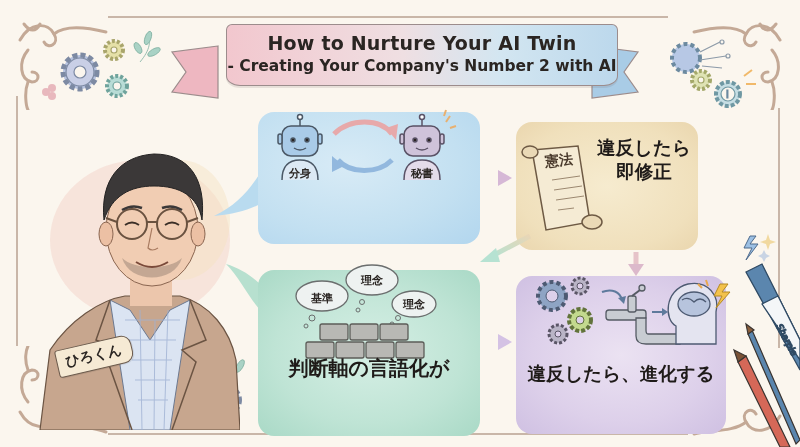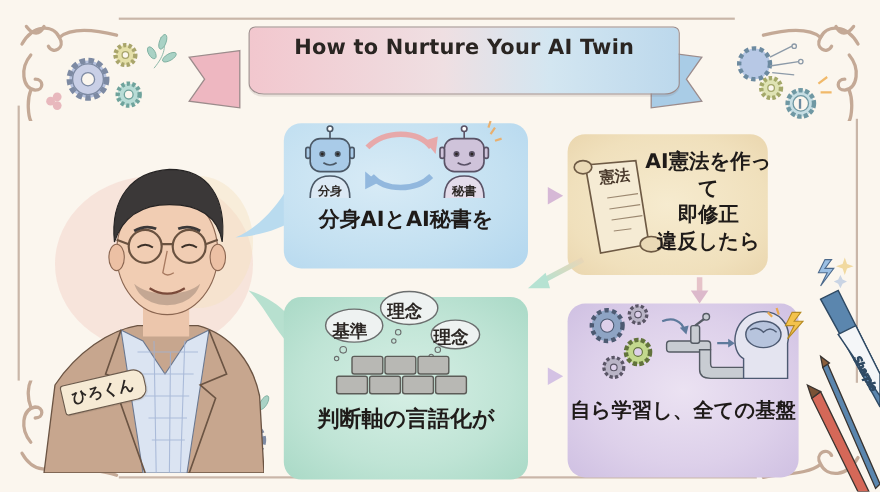--- a/index.html
+++ b/index.html
@@ -71,30 +71,30 @@
     .panel-purple {
       left: 516px; top: 276px; width: 210px; height: 158px;
       background: radial-gradient(ellipse at 50% 50%, #ebe2f2 0%, #ddd0ea 60%, #cfc0e2 100%);
     }
     .panel-text {
       position: absolute; font-weight: bold; color: #1f1b19; text-align: center;
       line-height: 1.22;
     }
     .t-blue { left: 258px; top: 188px; width: 222px; font-size: 19px; }
     .t-beige { left: 584px; top: 136px; width: 120px; font-size: 18.5px; line-height: 1.3; }
-    .t-green { left: 258px; top: 368px; width: 222px; font-size: 20px; }
+    .t-green { left: 258px; top: 356px; width: 222px; font-size: 20px; }
     .t-purple { left: 516px; top: 362px; width: 210px; font-size: 18.5px; line-height: 1.3; }
 
     .robot-label {
       position: absolute; font-size: 11px; font-weight: bold; color: #2b2623;
       width: 40px; text-align: center;
     }
     .cloud-label {
-      position: absolute; font-size: 16px; font-weight: bold; color: #2b2623;
-      width: 40px; text-align: left;
+      position: absolute; font-size: 11px; font-weight: bold; color: #2b2623;
+      width: 40px; text-align: center;
     }
     .scroll-label {
       position: absolute; font-size: 14px; font-weight: bold; color: #4a3a2c;
       transform: rotate(-6deg);
     }
     .svg-layer { position: absolute; left: 0; top: 0; pointer-events: none; }
   </style>
 </head>
 <body>
 
@@ -188,20 +188,21 @@
 
   <svg class="banner-tail" style="left:168px;top:42px" width="52" height="60">
     <path d="M50 4 L4 10 L18 30 L4 50 L50 56 Z" fill="#eeb7c1" stroke="#9c8c8c" stroke-width="1.2"></path>
   </svg>
   <svg class="banner-tail" style="left:590px;top:42px" width="52" height="60">
     <path d="M2 4 L48 10 L34 30 L48 50 L2 56 Z" fill="#a9cce6" stroke="#9c8c8c" stroke-width="1.2"></path>
   </svg>
 
   <div class="banner">
     <div class="banner-title">How to Nurture Your AI Twin</div>
+    <div class="banner-sub">- Creating Your Company's Number 2 with AI</div>
   </div>
 
   <div class="portrait">
     <svg width="210" height="330">
 
       <ellipse cx="110" cy="140" rx="90" ry="80" fill="#f4d6cc" opacity="0.55"></ellipse>
       <ellipse cx="150" cy="120" rx="50" ry="60" fill="#f3e2c2" opacity="0.45"></ellipse>
 
       <path d="M10 330 L20 250 C 40 220, 70 200, 95 196 L150 196 C 180 204, 200 230, 206 260 L210 330 Z" fill="#c7a68e" stroke="#6b5443" stroke-width="1.2"></path>
 
@@ -312,36 +313,34 @@
     <g>
       <path d="M334 134 C 350 118, 380 118, 392 134" stroke="#e7a9aa" stroke-width="5" fill="none"></path>
       <path d="M386 128 L396 140 L398 124 Z" fill="#e7a9aa"></path>
       <path d="M392 160 C 378 174, 350 174, 338 160" stroke="#92b8de" stroke-width="5" fill="none"></path>
       <path d="M344 166 L332 156 L332 172 Z" fill="#92b8de"></path>
     </g>
   </svg>
   <div class="robot-label" style="left:280px;top:166px">分身</div>
   <div class="robot-label" style="left:402px;top:166px">秘書</div>
   <div class="panel-text t-blue">
-    <div>分身AIとAI秘書を</div>
   </div>
 
   <svg class="svg-layer" width="800" height="447">
     <g stroke="#6e5a44" stroke-width="1.5">
       <path d="M532 150 L578 146 L590 222 L546 230 Z" fill="#f5ebd4"></path>
       <ellipse cx="530" cy="152" rx="8" ry="6" fill="#ead9b6"></ellipse>
       <ellipse cx="592" cy="222" rx="10" ry="7" fill="#ead9b6"></ellipse>
       <path d="M552 180 L580 176 M554 190 L582 186 M556 200 L584 196 M558 210 L574 208" fill="none" stroke="#9c8870" stroke-width="1"></path>
     </g>
   </svg>
   <div class="scroll-label" style="left:545px;top:152px">憲法</div>
   <div class="panel-text t-beige">
-    <div>AI憲法を作って</div>
+    <div>違反したら</div>
     <div>即修正</div>
-    <div>違反したら</div>
   </div>
 
   <svg class="svg-layer" width="800" height="447">
     <g fill="#eef2f1" stroke="#6b6e6e" stroke-width="1.3">
       <ellipse cx="322" cy="296" rx="26" ry="15"></ellipse>
       <ellipse cx="372" cy="280" rx="26" ry="15"></ellipse>
       <ellipse cx="414" cy="304" rx="22" ry="13"></ellipse>
     </g>
     <g fill="none" stroke="#6b6e6e" stroke-width="1">
       <circle cx="312" cy="318" r="3"></circle>
@@ -394,21 +393,21 @@
       <path d="M676 344 L676 326 C 664 320, 664 290, 688 284 C 708 280, 720 296, 716 312 L716 344 Z" fill="#e4e4f0"></path>
       <ellipse cx="694" cy="304" rx="16" ry="12" fill="#b7c4dd"></ellipse>
       <path d="M682 300 Q688 296 694 302 Q700 296 706 302" fill="none"></path>
     </g>
     <g>
       <path d="M720 284 L714 296 L722 296 L716 308 L730 292 L722 292 L728 284 Z" fill="#f3c24c" stroke="#b58a22" stroke-width="1"></path>
       <path d="M708 286 L706 280 M702 288 L698 284" stroke="#e8a850" stroke-width="2"></path>
     </g>
   </svg>
   <div class="panel-text t-purple">
-    <div>自ら学習し、全ての基盤</div>
+    <div>違反したら、進化する</div>
   </div>
 
   <svg class="svg-layer" width="800" height="447">
     <g>
       <path d="M750 236 L744 248 L752 248 L746 260 L758 244 L750 244 L756 236 Z" fill="#9cc0e4" stroke="#4d6a8c" stroke-width="1"></path>
       <path d="M768 234 L770 240 L776 242 L770 244 L768 250 L766 244 L760 242 L766 240 Z" fill="#f1d9a0"></path>
       <path d="M764 250 L766 254 L770 256 L766 258 L764 262 L762 258 L758 256 L762 254 Z" fill="#c9d4e4"></path>
     </g>
     <g stroke="#2f4a64" stroke-width="1.3">
       <path d="M746 272 L762 264 L800 340 L800 370 Z" fill="#5b86ae"></path>

